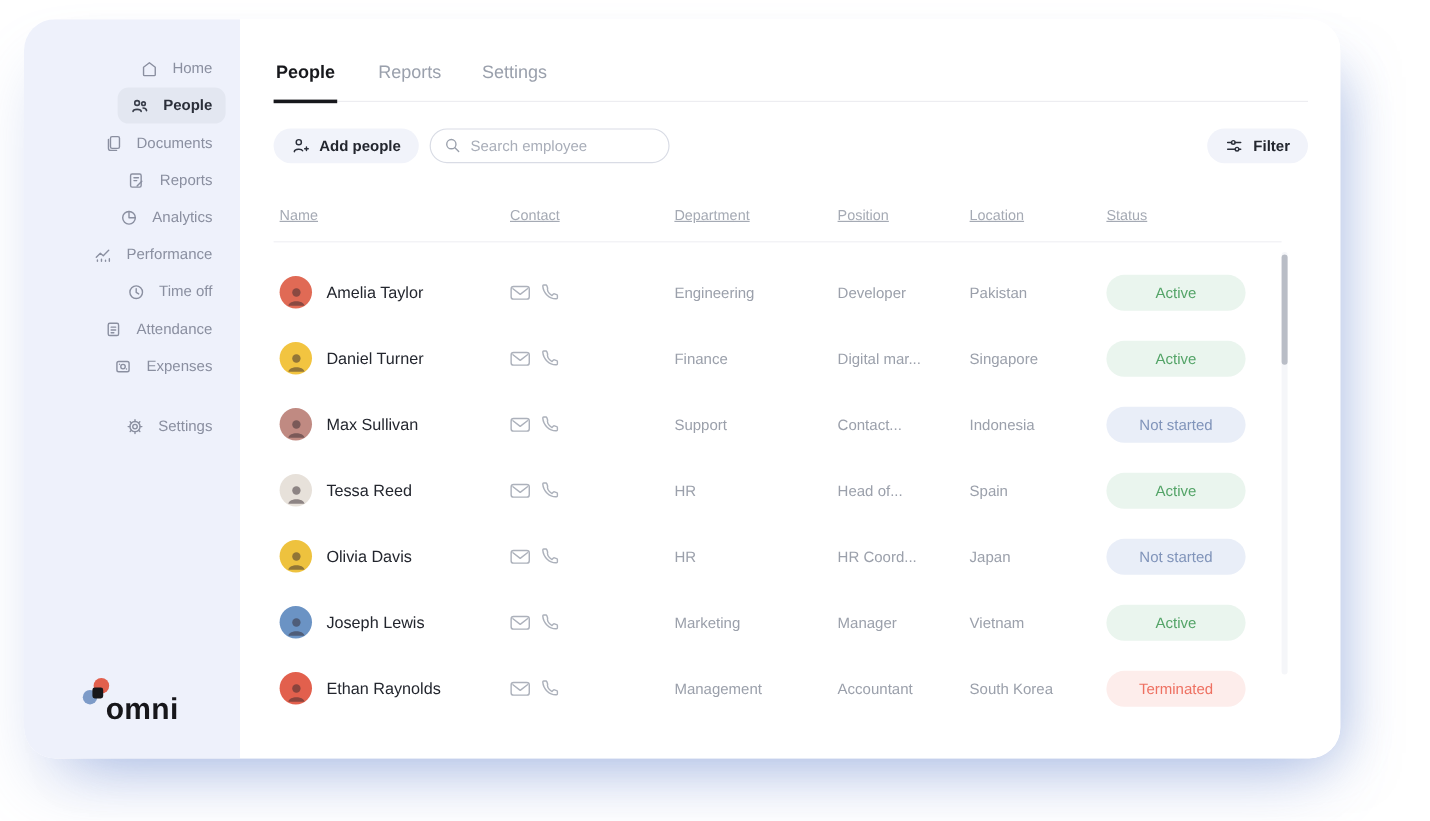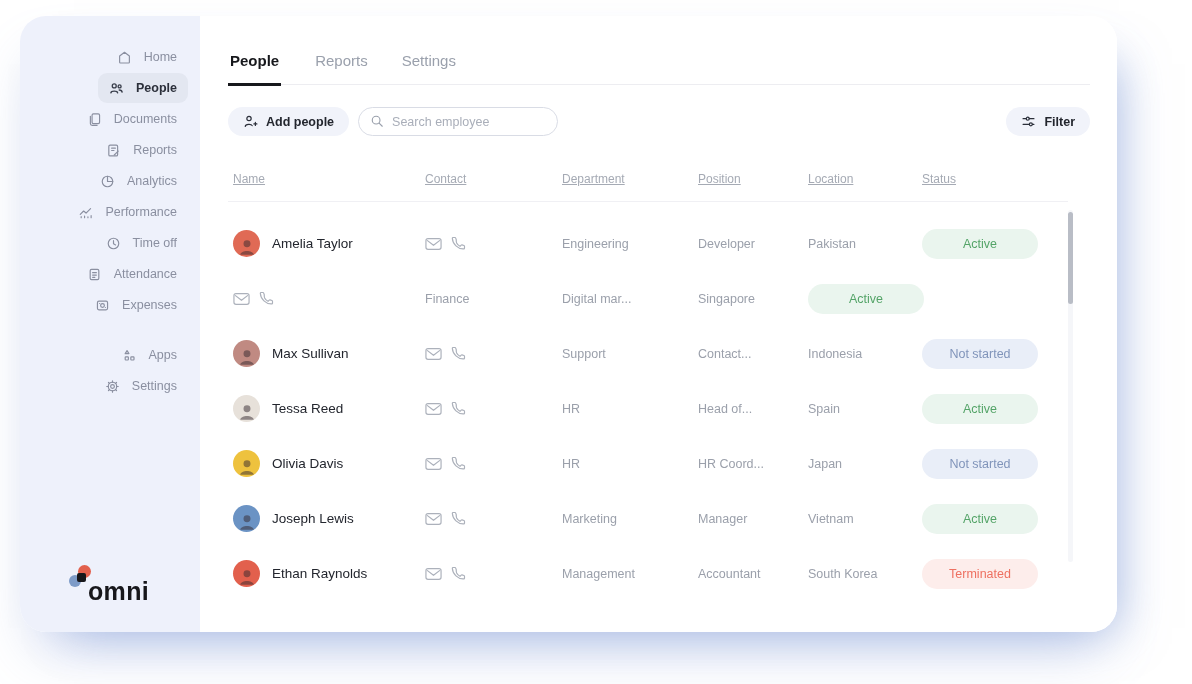--- a/index.html
+++ b/index.html
@@ -141,28 +141,20 @@
               <circle cx="8" cy="8" r="2"></circle>
               <path d="M4.9 5.9h.01M11.1 10.1h.01"></path>
             </svg>
           <span class="nav-label">Expenses</span>
         </div>
       </nav>
 
       <nav class="nav nav-secondary">
         <div class="nav-item">
           <svg viewBox="0 0 16 16">
-              <path d="M5.4 2.8 7.4 6H3.4z"></path>
-              <rect x="3.4" y="9.4" width="3.4" height="3.4" rx="0.7"></rect>
-              <rect x="9.4" y="9.4" width="3.4" height="3.4" rx="0.7"></rect>
-            </svg>
-          <span class="nav-label">Apps</span>
-        </div>
-        <div class="nav-item">
-          <svg viewBox="0 0 16 16">
               <circle cx="8" cy="8" r="2"></circle>
               <circle cx="8" cy="8" r="4.5"></circle>
               <path d="M8 1.9v1.6M8 12.5v1.6M1.9 8h1.6M12.5 8h1.6M3.7 3.7l1.1 1.1M11.2 11.2l1.1 1.1M12.3 3.7l-1.1 1.1M4.8 11.2l-1.1 1.1"></path>
             </svg>
           <span class="nav-label">Settings</span>
         </div>
       </nav>
 
       <div class="logo">
         <span class="logo-mark">
@@ -238,20 +230,29 @@
                 <path d="M6 7.4c.8 1.6 2 2.8 3.6 3.6l1.3-1.3c.2-.2.6-.3.9-.2l2 .7c.3.1.6.4.6.8v2c0 .4-.4.8-.8.8C7.3 14.2 1.8 8.7 1.4 2.4c0-.4.4-.8.8-.8h2c.4 0 .7.3.8.6l.7 2c.1.3 0 .7-.2.9z"></path>
               </svg>
           </div>
           <div class="cell">Engineering</div>
           <div class="cell">Developer</div>
           <div class="cell">Pakistan</div>
           <div class="cell"><span class="badge" style="background-color: rgb(234, 245, 238); color: rgb(84, 164, 104);">Active</span></div>
         </div>
 
         <div class="row">
+          <div class="cell cell-name">
+            <span class="row-avatar" style="background-color: rgb(242, 196, 64);">
+                <svg viewBox="0 0 24 24">
+                  <circle cx="12" cy="9.5" r="3.8" fill="rgba(52,40,46,.5)"></circle>
+                  <path d="M4.6 21.6c1.2-5.4 13.6-5.4 14.8 0z" fill="rgba(52,40,46,.5)"></path>
+                </svg>
+              </span>
+            <span class="row-name">Daniel Turner</span>
+          </div>
           <div class="cell cell-contact">
             <svg width="17" height="14" viewBox="0 0 18 14">
                 <rect x="1" y="1.4" width="16" height="11.2" rx="2.2"></rect>
                 <path d="m2.6 3.4 6.4 5 6.4-5"></path>
               </svg>
             <svg width="15" height="15" viewBox="0 0 16 16">
                 <path d="M6 7.4c.8 1.6 2 2.8 3.6 3.6l1.3-1.3c.2-.2.6-.3.9-.2l2 .7c.3.1.6.4.6.8v2c0 .4-.4.8-.8.8C7.3 14.2 1.8 8.7 1.4 2.4c0-.4.4-.8.8-.8h2c.4 0 .7.3.8.6l.7 2c.1.3 0 .7-.2.9z"></path>
               </svg>
           </div>
           <div class="cell">Finance</div>

